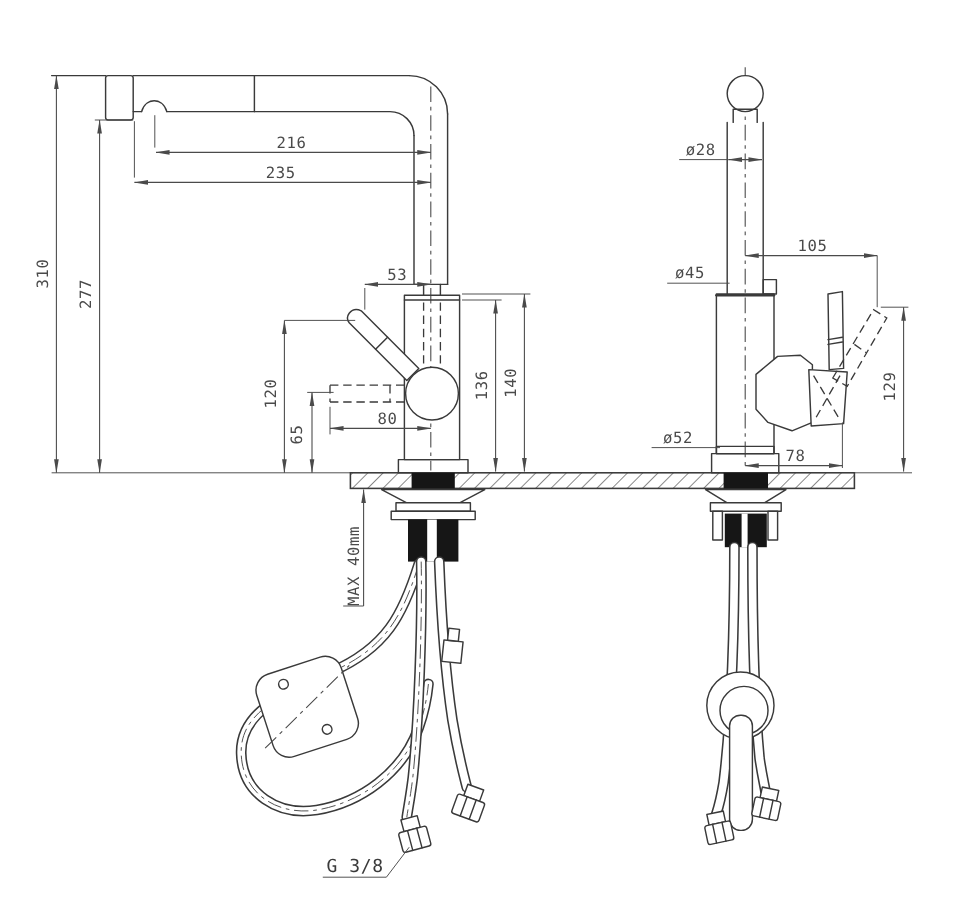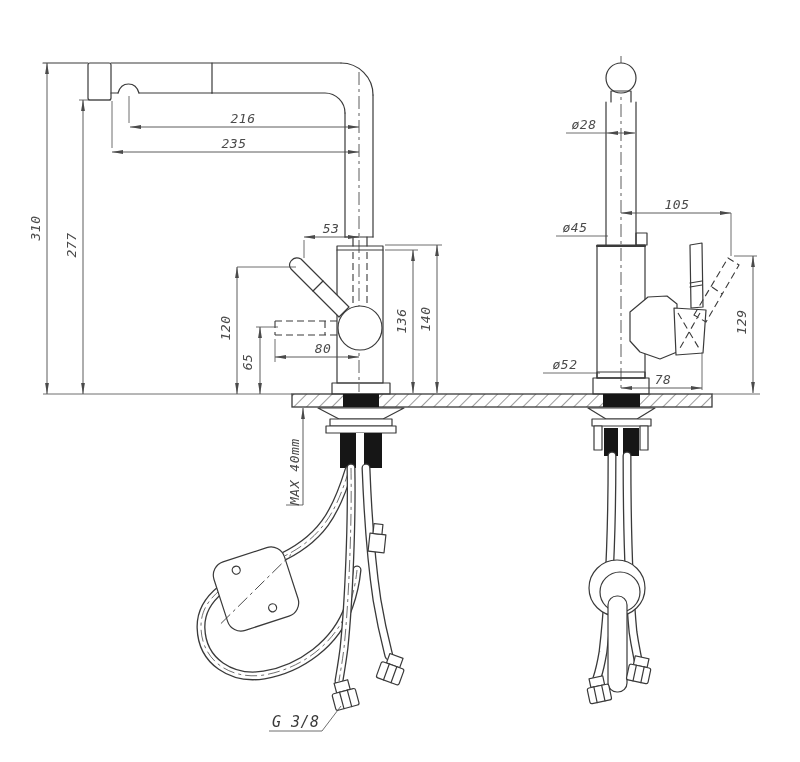--- a/index.html
+++ b/index.html
@@ -1,16 +1,16 @@
 <!DOCTYPE html>
 <html><head>
 <meta charset="utf-8">
 <style>
   html,body{margin:0;padding:0;background:#fff;}
-  .stage{width:800px;height:762px;background:#fff;position:relative;overflow:hidden;font-style:italic;}
+  .stage{width:800px;height:762px;background:#fff;position:relative;overflow:hidden;}
   svg{display:block;}
   
   .ol{fill:none;stroke:#3a3a3a;stroke-width:1.2;stroke-linecap:round;stroke-linejoin:round;}
   .thick{stroke-width:2;}
   .wfill{fill:#ffffff;stroke:#3a3a3a;stroke-width:1.2;stroke-linejoin:round;}
   .bfill{fill:#161616;stroke:none;}
   .cl{fill:none;stroke:#4a4a4a;stroke-width:0.9;stroke-dasharray:13 4 3 4;}
   .hid{fill:none;stroke:#3a3a3a;stroke-width:1.1;stroke-dasharray:7 4;stroke-linecap:butt;}
   
   .dim{fill:none;stroke:#4a4a4a;stroke-width:0.9;}

